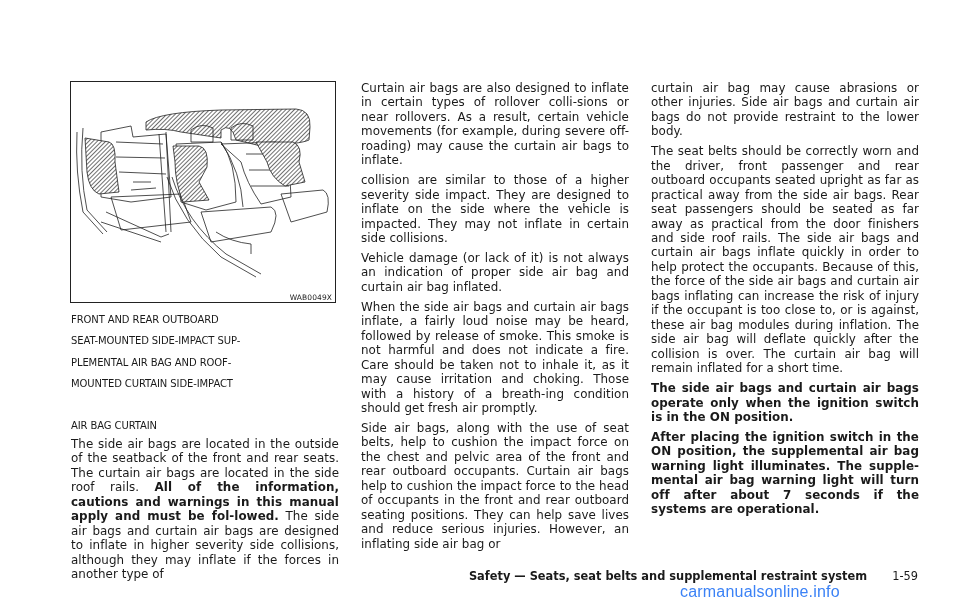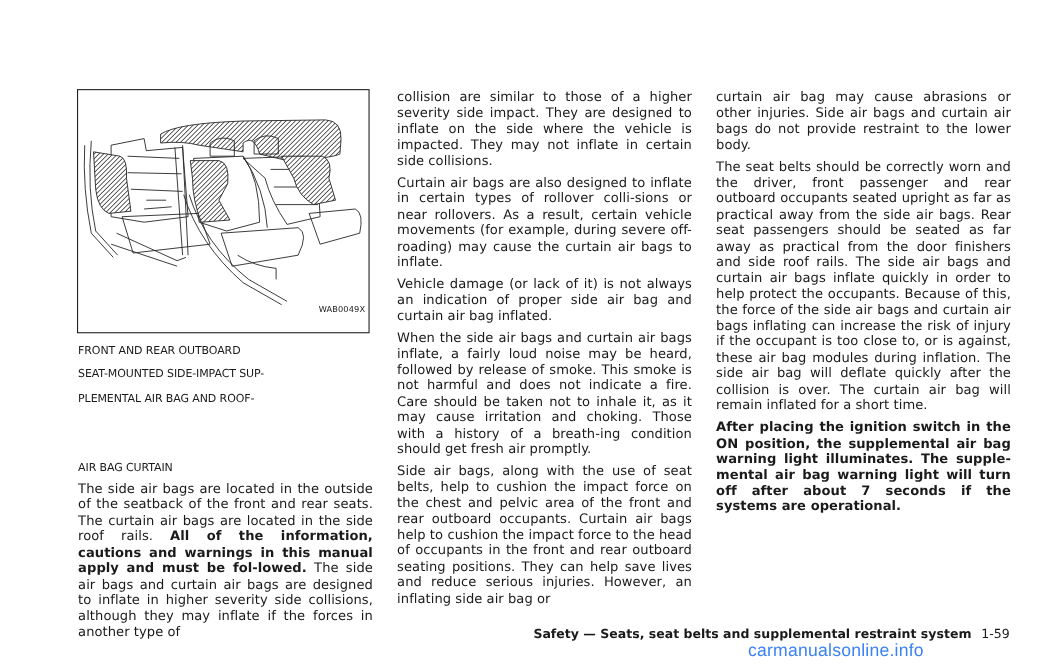--- a/index.html
+++ b/index.html
@@ -9,21 +9,21 @@
     color: #1a1a1a;
   }
   .page { position: absolute; left: 0; top: 0; width: 960px; height: 611px; }
 
   .figure {
     position: absolute; left: 70px; top: 81px; width: 266px; height: 222px;
     border: 1px solid #222; box-sizing: border-box; background: #fff;
   }
   .figure svg { position: absolute; left: 0; top: 0; }
   .figure-code {
-    position: absolute; right: 3px; bottom: 16px;
+    position: absolute; right: 3px; bottom: 0;
     font-size: 7.5px; letter-spacing: 0.1px; color: #222;
   }
 
   .heading {
     position: absolute; left: 71px; top: 309px; width: 270px;
     font-size: 10px; line-height: 21.3px; font-weight: normal;
     letter-spacing: -0.1px; color: #1a1a1a; margin: 0;
   }
 
   .col {
@@ -35,21 +35,21 @@
   .col b { font-weight: bold; }
 
   #col1 { left: 71px; top: 437px; }
   #col2 { left: 361px; top: 81px; }
   #col3 { left: 651px; top: 81px; }
 
   .footer {
     position: absolute; right: 42px; top: 569px;
     font-size: 11.4px; font-weight: bold; white-space: nowrap;
   }
-  .footer .pg { font-weight: normal; margin-left: 9px; }
+  .footer .pg { font-weight: normal; margin-left: 25px; }
 
   .watermark {
     position: absolute; left: 680px; top: 583px;
     font-size: 16px; color: #3b82f6; letter-spacing: 0.2px;
     font-family: "Liberation Sans", sans-serif;
   }
 </style>
 </head>
 <body>
 
@@ -105,40 +105,41 @@
         <path d="M60 108 L85 106 M62 100 L80 100"></path>
       </g>
     </svg>
     <span class="figure-code">WAB0049X</span>
   </div>
 
   <h2 class="heading">
     <span>FRONT AND REAR OUTBOARD</span><br>
     <span>SEAT-MOUNTED SIDE-IMPACT SUP-</span><br>
     <span>PLEMENTAL AIR BAG AND ROOF-</span><br>
-    <br>
+    <span>MOUNTED CURTAIN SIDE-IMPACT</span><br>
     <br>
     <span>AIR BAG CURTAIN</span>
   </h2>
 
   <div class="col" id="col1">
     <p><span>The side air bags are located in the outside of the seatback of the front and rear seats. The curtain air bags are located in the side roof rails. </span><b>All of the information, cautions and warnings in this manual apply and must be fol-lowed.</b><span> The side air bags and curtain air bags are designed to inflate in higher severity side collisions, although they may inflate if the forces in another type of</span></p>
   </div>
 
   <div class="col" id="col2">
+    <p>Curtain air bags are also designed to inflate in certain types of rollover colli-sions or near rollovers. As a result, certain vehicle movements (for example, during severe off-roading) may cause the curtain air bags to inflate.</p>
     <p>collision are similar to those of a higher severity side impact. They are designed to inflate on the side where the vehicle is impacted. They may not inflate in certain side collisions.</p>
-    <p>Curtain air bags are also designed to inflate in certain types of rollover colli-sions or near rollovers. As a result, certain vehicle movements (for example, during severe off-roading) may cause the curtain air bags to inflate.</p>
     <p>Vehicle damage (or lack of it) is not always an indication of proper side air bag and curtain air bag inflated.</p>
     <p>When the side air bags and curtain air bags inflate, a fairly loud noise may be heard, followed by release of smoke. This smoke is not harmful and does not indicate a fire. Care should be taken not to inhale it, as it may cause irritation and choking. Those with a history of a breath-ing condition should get fresh air promptly.</p>
     <p>Side air bags, along with the use of seat belts, help to cushion the impact force on the chest and pelvic area of the front and rear outboard occupants. Curtain air bags help to cushion the impact force to the head of occupants in the front and rear outboard seating positions. They can help save lives and reduce serious injuries. However, an inflating side air bag or</p>
   </div>
 
   <div class="col" id="col3">
     <p>curtain air bag may cause abrasions or other injuries. Side air bags and curtain air bags do not provide restraint to the lower body.</p>
     <p>The seat belts should be correctly worn and the driver, front passenger and rear outboard occupants seated upright as far as practical away from the side air bags. Rear seat passengers should be seated as far away as practical from the door finishers and side roof rails. The side air bags and curtain air bags inflate quickly in order to help protect the occupants. Because of this, the force of the side air bags and curtain air bags inflating can increase the risk of injury if the occupant is too close to, or is against, these air bag modules during inflation. The side air bag will deflate quickly after the collision is over. The curtain air bag will remain inflated for a short time.</p>
+    <p><b>The side air bags and curtain air bags operate only when the ignition switch is in the ON position.</b></p>
     <p><b>After placing the ignition switch in the ON position, the supplemental air bag warning light illuminates. The supple-mental air bag warning light will turn off after about 7 seconds if the systems are operational.</b></p>
   </div>
 
   <div class="footer">
     <span>Safety — Seats, seat belts and supplemental restraint system</span><span class="pg">1-59</span>
   </div>
 
   <div class="watermark">carmanualsonline.info</div>
 </div>
 

